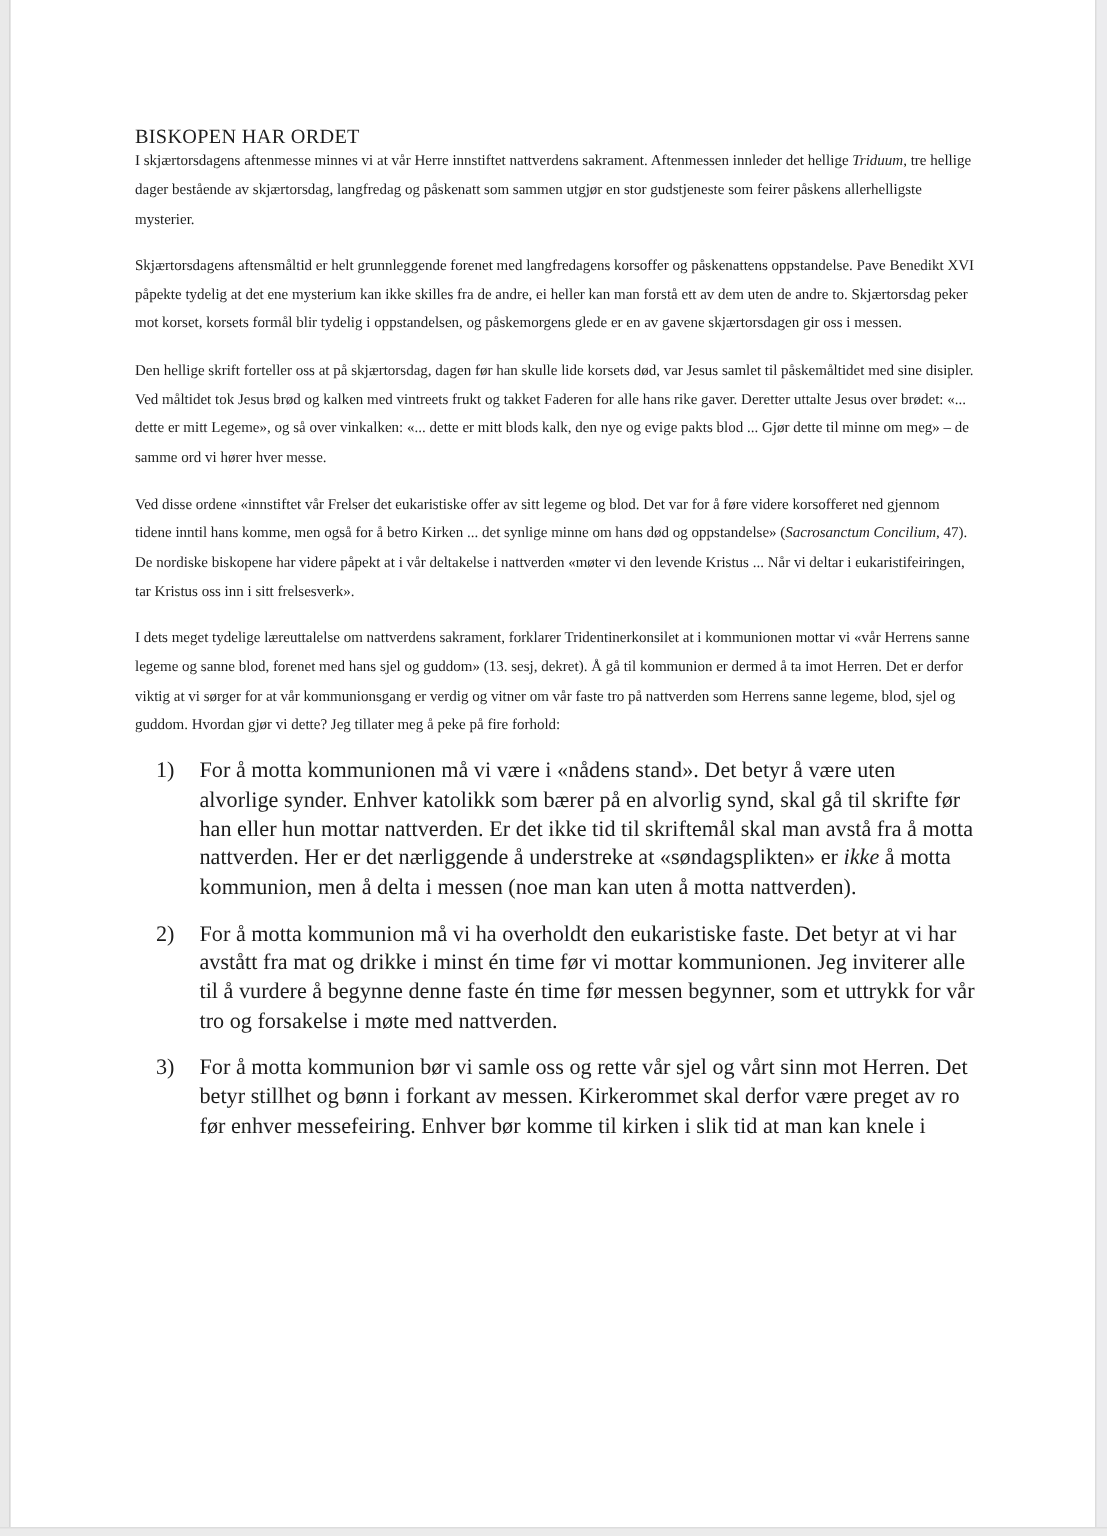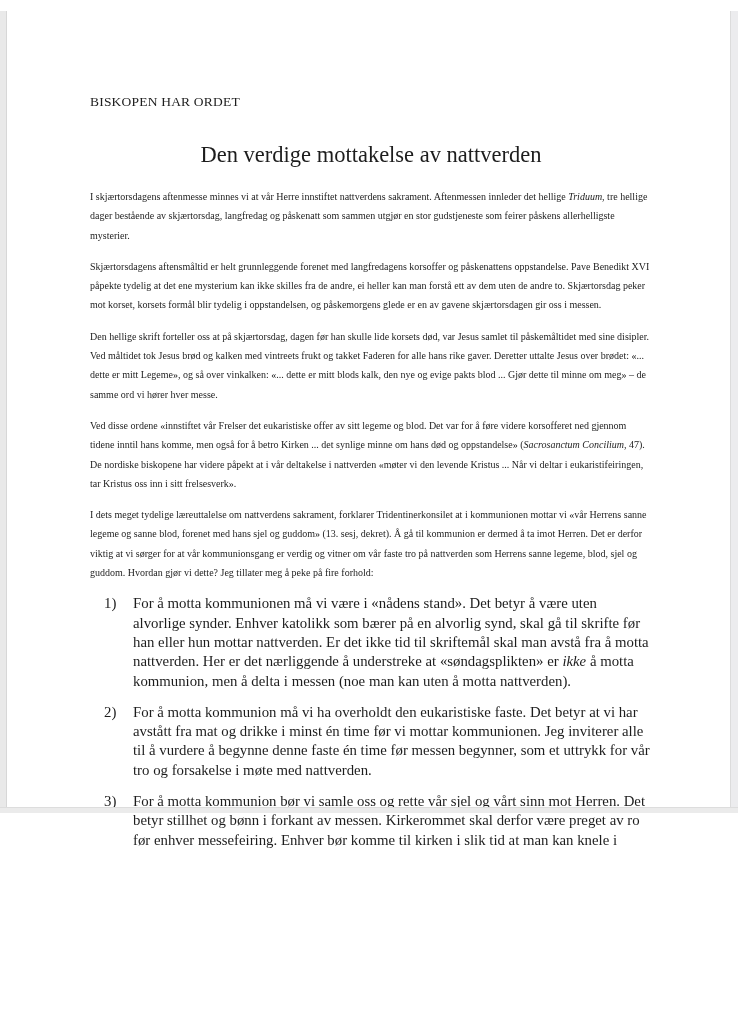--- a/index.html
+++ b/index.html
@@ -7,23 +7,22 @@
     padding: 0;
     width: 738px;
     height: 1024px;
     overflow: hidden;
     background: #ffffff;
     font-family: "Liberation Serif", "DejaVu Serif", serif;
   }
   .viewport {
     position: relative;
     width: 738px;
-    height: 802px;
+    height: 1024px;
     background: #ffffff;
-    margin-top: 11px;
   }
   .edge-left {
     position: absolute;
     left: 0; top: 0; bottom: 0;
     width: 6px;
     background: #e9e9e9;
     border-right: 1px solid #d7d7d7;
   }
   .edge-right {
     position: absolute;
@@ -84,21 +83,20 @@
   }
   .itext { flex: 1; }
 </style>
 </head>
 <body>
 
 <div class="viewport">
   <div class="page">
     <div class="doc">
       <div class="kicker">BISKOPEN HAR ORDET</div>
-      <h1 class="title">Den verdige mottakelse av nattverden</h1>
       <div>
           <p class="para"><span>I skjærtorsdagens aftenmesse minnes vi at vår Herre innstiftet nattverdens sakrament. Aftenmessen innleder det hellige </span><em>Triduum</em><span>, tre hellige dager bestående av skjærtorsdag, langfredag og påskenatt som sammen utgjør en stor gudstjeneste som feirer påskens allerhelligste mysterier.</span></p>
           <p class="para"><span>Skjærtorsdagens aftensmåltid er helt grunnleggende forenet med langfredagens korsoffer og påskenattens oppstandelse. Pave Benedikt XVI påpekte tydelig at det ene mysterium kan ikke skilles fra de andre, ei heller kan man forstå ett av dem uten de andre to. Skjærtorsdag peker mot korset, korsets formål blir tydelig i oppstandelsen, og påskemorgens glede er en av gavene skjærtorsdagen gir oss i messen.</span></p>
           <p class="para"><span>Den hellige skrift forteller oss at på skjærtorsdag, dagen før han skulle lide korsets død, var Jesus samlet til påskemåltidet med sine disipler. Ved måltidet tok Jesus brød og kalken med vintreets frukt og takket Faderen for alle hans rike gaver. Deretter uttalte Jesus over brødet: «... dette er mitt Legeme», og så over vinkalken: «... dette er mitt blods kalk, den nye og evige pakts blod ... Gjør dette til minne om meg» – de samme ord vi hører hver messe.</span></p>
           <p class="para"><span>Ved disse ordene «innstiftet vår Frelser det eukaristiske offer av sitt legeme og blod. Det var for å føre videre korsofferet ned gjennom tidene inntil hans komme, men også for å betro Kirken ... det synlige minne om hans død og oppstandelse» (</span><em>Sacrosanctum Concilium</em><span>, 47). De nordiske biskopene har videre påpekt at i vår deltakelse i nattverden «møter vi den levende Kristus ... Når vi deltar i eukaristifeiringen, tar Kristus oss inn i sitt frelsesverk».</span></p>
           <p class="para"><span>I dets meget tydelige læreuttalelse om nattverdens sakrament, forklarer Tridentinerkonsilet at i kommunionen mottar vi «vår Herrens sanne legeme og sanne blod, forenet med hans sjel og guddom» (13. sesj, dekret). Å gå til kommunion er dermed å ta imot Herren. Det er derfor viktig at vi sørger for at vår kommunionsgang er verdig og vitner om vår faste tro på nattverden som Herrens sanne legeme, blod, sjel og guddom. Hvordan gjør vi dette? Jeg tillater meg å peke på fire forhold:</span></p>
         </div>
       <div class="nlist">
           <div class="item">
             <span class="num">1)</span>

